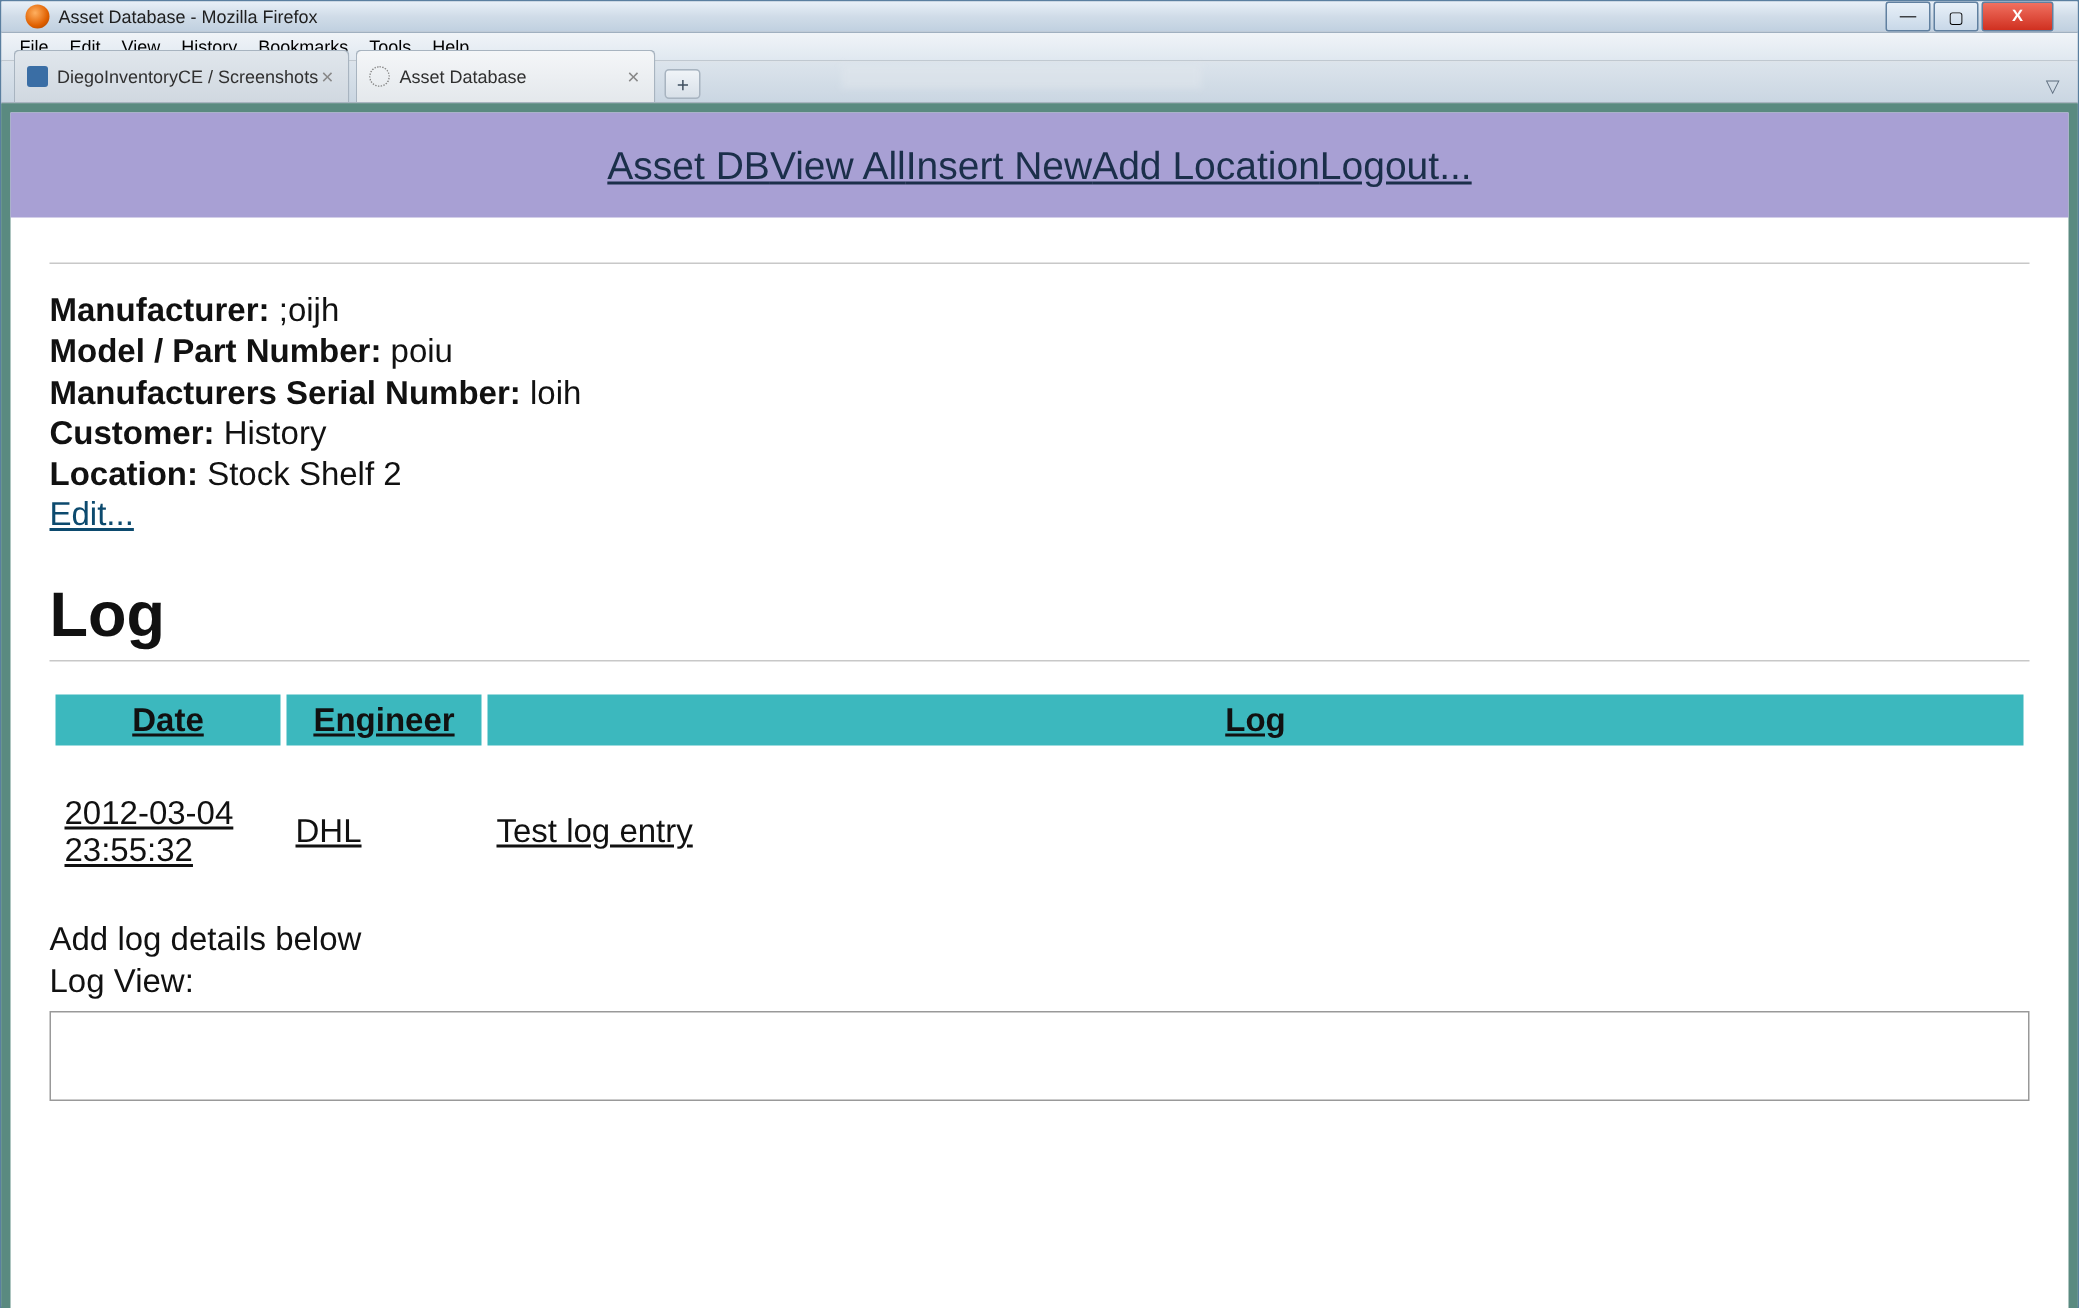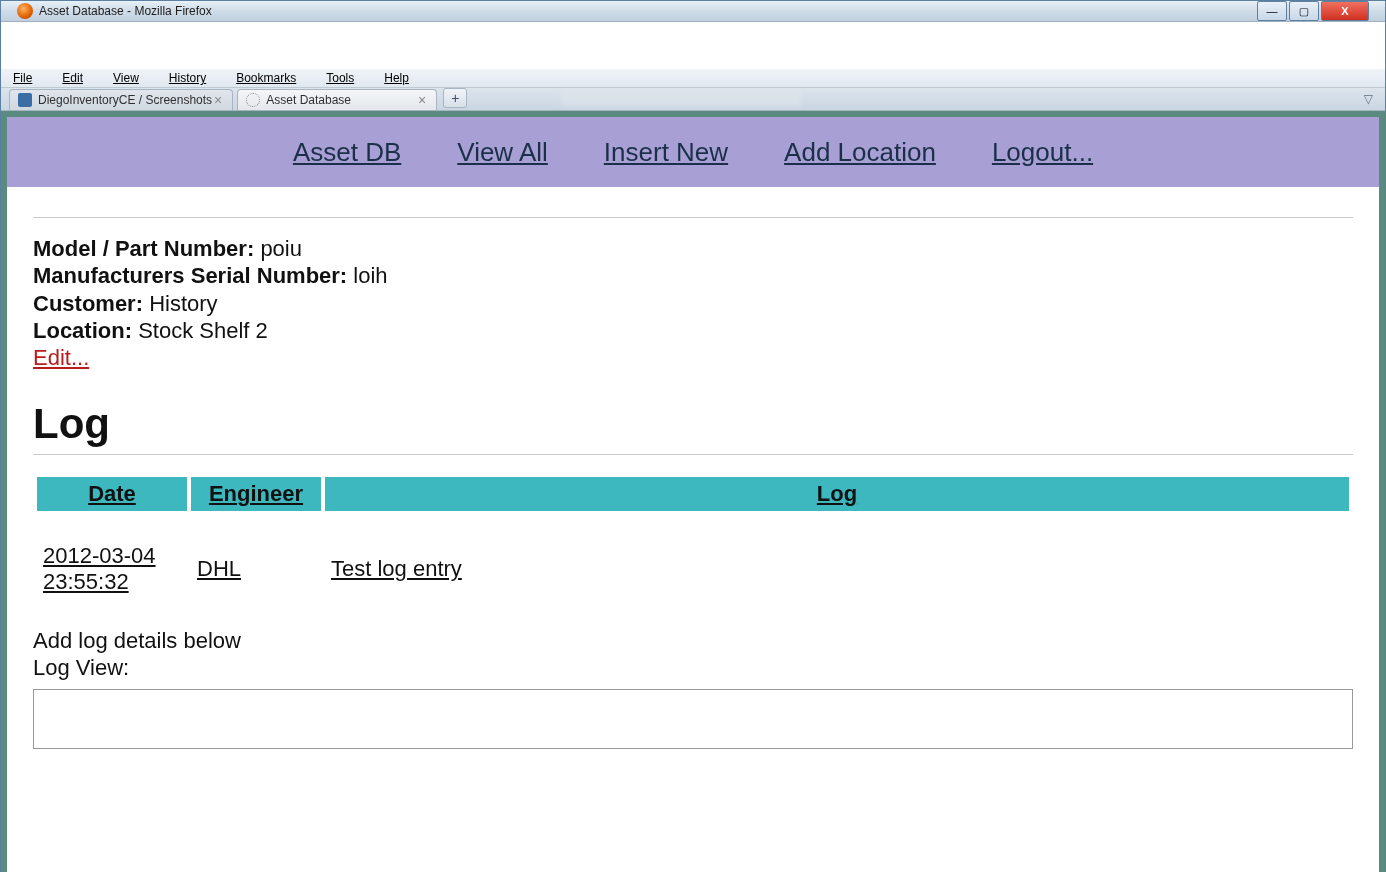--- a/index.html
+++ b/index.html
@@ -51,41 +51,40 @@
     width: 48px;
     font-weight: bold;
   }
   .menubar {
     height: 22px;
     background: linear-gradient(#f0f4f8, #e0e8f0);
     border-bottom: 1px solid #c0c8d0;
     display: flex;
     align-items: center;
     padding: 0 6px;
-    gap: 18px;
-    margin-top: 47px;
+    gap: 2px;
   }
   .menuitem {
     padding: 2px 6px;
     font-size: 12px;
     text-decoration: underline;
     text-decoration-color: transparent;
   }
   .menuitem .ul { text-decoration: underline; }
   .tabstrip {
     height: 28px;
     background: linear-gradient(#dce4ec, #cad6e2);
     border-bottom: 1px solid #a8b4c0;
     display: flex;
     align-items: flex-end;
     padding: 0 8px;
     position: relative;
   }
   .tab {
-    height: 21px;
+    height: 35px;
     min-width: 200px;
     max-width: 240px;
     background: linear-gradient(#f4f6f8, #e4e8ec);
     border: 1px solid #a8b4c0;
     border-bottom: none;
     border-radius: 4px 4px 0 0;
     display: flex;
     align-items: center;
     padding: 0 8px;
     font-size: 12px;
@@ -148,21 +147,20 @@
   .page {
     background: #ffffff;
     min-height: 1400px;
   }
   .topnav {
     background: #a8a0d4;
     height: 70px;
     display: flex;
     align-items: center;
     justify-content: center;
-    gap: 56px;
   }
   .topnav a {
     color: #1b2f4a;
     font-size: 26px;
     text-decoration: underline;
     font-family: Verdana, Arial, sans-serif;
   }
   .content {
     padding: 26px 26px 40px 26px;
     font-family: Verdana, Arial, sans-serif;
@@ -179,21 +177,21 @@
     border-top: 1px solid #c8c8c8;
     margin: 4px 0 18px 0;
   }
   .details p, .logform p {
     margin: 2px 0;
     font-size: 22px;
     line-height: 1.15;
   }
   .details b { font-weight: 800; }
   .editlink {
-    color: #b91c1c;
+    color: #0c4a6e;
     text-decoration: underline;
     font-size: 22px;
   }
   .h2 {
     font-size: 42px;
     font-weight: 800;
     margin: 30px 0 6px 0;
   }
   table.log {
     width: 100%;
@@ -287,20 +285,21 @@
             <a href="#">View All</a>
             <a href="#">Insert New</a>
             <a href="#">Add Location</a>
             <a href="#">Logout...</a>
           </div>
 
           <div class="content">
             <hr class="hr">
 
             <div class="details">
+              <p><b>Manufacturer:</b> <span>;oijh</span></p>
               <p><b>Model / Part Number:</b> <span>poiu</span></p>
               <p><b>Manufacturers Serial Number:</b> <span>loih</span></p>
               <p><b>Customer:</b> <span>History</span></p>
               <p><b>Location:</b> <span>Stock Shelf 2</span></p>
               <p><a href="#" class="editlink">Edit...</a></p>
             </div>
 
             <div class="h2">Log</div>
             <hr class="hr">
 

